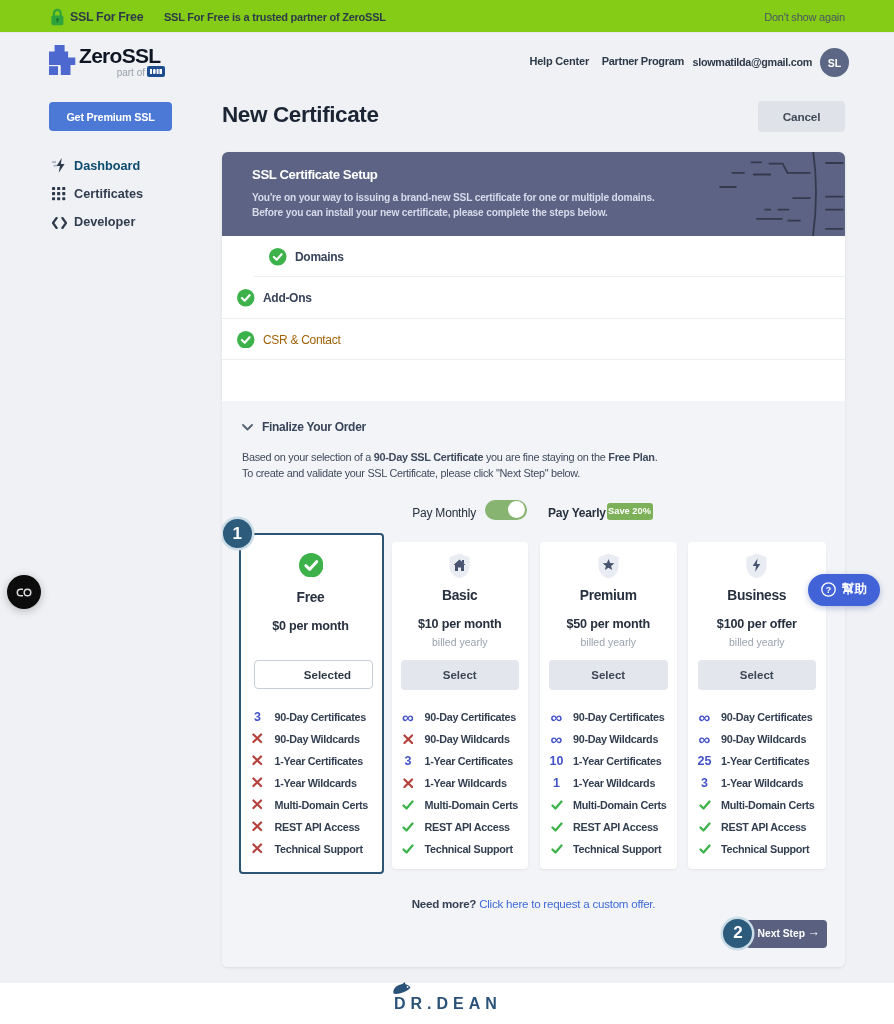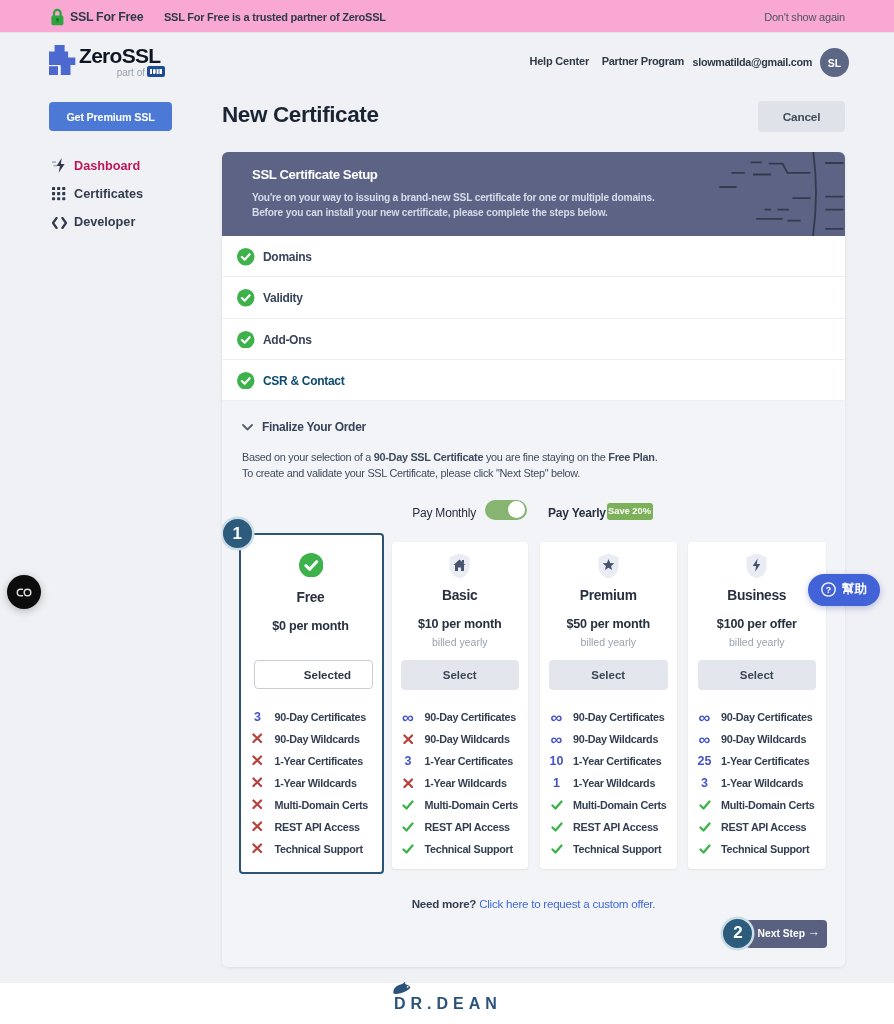--- a/index.html
+++ b/index.html
@@ -4,21 +4,21 @@
 <style>
   * { margin:0; padding:0; box-sizing:border-box; }
   html,body { width:894px; height:1024px; }
   body { font-family:"Liberation Sans", sans-serif; background:#eff1f4; position:relative; overflow:hidden; }
   .abs { position:absolute; }
   .flexc { display:flex; align-items:center; justify-content:center; }
 </style>
 </head>
 <body>
 
-<div class="abs" style="left:0;top:0;width:894px;height:33px;background:#f9a8d4;border-bottom:1px solid #e4e7eb;">
+<div class="abs" style="left:0;top:0;width:894px;height:33px;background:#84cc16;border-bottom:1px solid #e4e7eb;">
   <svg class="abs" style="left:51px;top:8px;" width="13" height="18" viewBox="0 0 13 18">
     <path d="M3,8 V5.2 a3.3,3.3 0 0 1 6.6,0 V8" fill="none" stroke="#2da43c" stroke-width="2.2"></path>
     <rect x="0.4" y="7.6" width="12" height="9.6" rx="1.6" fill="#2fa33c"></rect>
     <circle cx="6.4" cy="11.2" r="1.3" fill="#19792a"></circle>
     <rect x="5.7" y="11.6" width="1.5" height="2.8" rx="0.7" fill="#19792a"></rect>
   </svg>
   <div class="abs" style="left:70px;top:9.5px;font-size:12.4px;font-weight:800;color:#2e3a49;letter-spacing:-0.3px;">SSL For Free</div>
   <div class="abs" style="left:164px;top:11px;font-size:11px;font-weight:700;color:#2e3a49;letter-spacing:-0.25px;">SSL For Free is a trusted partner of ZeroSSL</div>
   <div class="abs" style="right:49px;top:10.5px;font-size:11px;font-weight:400;color:#4b5563;letter-spacing:-0.2px;">Don't show again</div>
 </div>
@@ -52,21 +52,21 @@
 <div class="abs flexc" style="left:820px;top:48px;width:29px;height:29px;border-radius:50%;background:#5b6784;color:#fff;font-size:10.5px;font-weight:700;">SL</div>
 
 <div class="abs flexc" style="left:49px;top:102px;width:123px;height:29px;background:#4c79d6;border-radius:4px;color:#fff;font-size:10.8px;font-weight:700;letter-spacing:-0.2px;">Get Premium SSL</div>
 
 <div class="abs" style="left:52px;top:158px;width:160px;">
   <svg width="16" height="15" viewBox="0 0 16 15">
     <rect x="0" y="3.2" width="4" height="1.8" fill="#aab4c2"></rect>
     <rect x="1.5" y="6.8" width="3.5" height="1.8" fill="#aab4c2"></rect>
     <polygon points="9.7,0 4.6,8 7.9,8 6.7,14.8 12.6,6 8.9,6" fill="#2f3b4c"></polygon>
   </svg>
-  <div class="abs" style="left:22px;top:1px;font-size:12.7px;font-weight:700;color:#be185d;">Dashboard</div>
+  <div class="abs" style="left:22px;top:1px;font-size:12.7px;font-weight:700;color:#0c4a6e;">Dashboard</div>
 </div>
 <div class="abs" style="left:52px;top:187px;width:160px;">
   <svg width="14" height="14" viewBox="0 0 14 14">
     <g fill="#2f3b4c">
       <rect x="0" y="0" width="3.1" height="3.1" rx="0.7"></rect>
         <rect x="5.1" y="0" width="3.1" height="3.1" rx="0.7"></rect>
         <rect x="10.2" y="0" width="3.1" height="3.1" rx="0.7"></rect>
       <rect x="0" y="5.1" width="3.1" height="3.1" rx="0.7"></rect>
         <rect x="5.1" y="5.1" width="3.1" height="3.1" rx="0.7"></rect>
         <rect x="10.2" y="5.1" width="3.1" height="3.1" rx="0.7"></rect>
@@ -108,47 +108,40 @@
         <path d="M115.3,44.6 H133.4"></path>
         <path d="M115.3,57.7 H133.4"></path>
         <path d="M115.3,76.8 H133.4"></path>
       </g>
     </svg>
     <div class="abs" style="left:30px;top:15px;font-size:13.2px;font-weight:700;color:#fff;letter-spacing:-0.4px;">SSL Certificate Setup</div>
     <div class="abs" style="left:30px;top:37.5px;font-size:10.2px;font-weight:600;color:#d6daea;line-height:15px;letter-spacing:-0.2px;">You're on your way to issuing a brand-new SSL certificate for one or multiple domains.<br>Before you can install your new certificate, please complete the steps below.</div>
   </div>
 
   <div class="abs" style="left:0;top:84px;width:623px;">
-    <div style="height:41.3px;border-bottom:1px solid #eceef2;position:relative;">
+    <div style="height:41.3px;border-bottom:1px solid #eceef2;position:relative;margin-left:32px;">
       <svg class="abs" style="left:15px;top:12px;" width="17.5" height="17.5" viewBox="0 0 18 18">
           <circle cx="9" cy="9" r="9" fill="#3eb24a"></circle>
           <polyline points="5,9.3 7.9,12 13,6.4" fill="none" stroke="#fff" stroke-width="2.2" stroke-linecap="round" stroke-linejoin="round"></polyline>
         </svg>
       <div class="abs" style="left:41px;top:14px;font-size:12px;font-weight:700;color:#38445a;letter-spacing:-0.3px;">Domains</div>
-    </div>
-    <div style="height:41.3px;border-bottom:1px solid #eceef2;position:relative;">
-      <svg class="abs" style="left:15px;top:12px;" width="17.5" height="17.5" viewBox="0 0 18 18">
-          <circle cx="9" cy="9" r="9" fill="#3eb24a"></circle>
-          <polyline points="5,9.3 7.9,12 13,6.4" fill="none" stroke="#fff" stroke-width="2.2" stroke-linecap="round" stroke-linejoin="round"></polyline>
-        </svg>
-      <div class="abs" style="left:41px;top:14px;font-size:12px;font-weight:700;color:#38445a;letter-spacing:-0.3px;">Validity</div>
     </div>
     <div style="height:41.3px;border-bottom:1px solid #eceef2;position:relative;">
       <svg class="abs" style="left:15px;top:12px;" width="17.5" height="17.5" viewBox="0 0 18 18">
           <circle cx="9" cy="9" r="9" fill="#3eb24a"></circle>
           <polyline points="5,9.3 7.9,12 13,6.4" fill="none" stroke="#fff" stroke-width="2.2" stroke-linecap="round" stroke-linejoin="round"></polyline>
         </svg>
       <div class="abs" style="left:41px;top:14px;font-size:12px;font-weight:700;color:#38445a;letter-spacing:-0.3px;">Add-Ons</div>
     </div>
     <div style="height:41.3px;border-bottom:1px solid #eceef2;position:relative;">
       <svg class="abs" style="left:15px;top:12px;" width="17.5" height="17.5" viewBox="0 0 18 18">
           <circle cx="9" cy="9" r="9" fill="#3eb24a"></circle>
           <polyline points="5,9.3 7.9,12 13,6.4" fill="none" stroke="#fff" stroke-width="2.2" stroke-linecap="round" stroke-linejoin="round"></polyline>
         </svg>
-      <div class="abs" style="left:41px;top:14px;font-size:12px;font-weight:700;color:#0c4a6e;letter-spacing:-0.3px;">CSR &amp; Contact</div>
+      <div class="abs" style="left:41px;top:14px;font-size:12px;font-weight:400;color:#a16207;letter-spacing:-0.3px;">CSR &amp; Contact</div>
     </div>
   </div>
 
   <div class="abs" style="left:0;top:249.2px;width:623px;height:565.8px;background:#f3f4f7;">
     <svg class="abs" style="left:20px;top:23px;" width="11" height="7" viewBox="0 0 11 7">
         <polyline points="1,1 5.5,5.5 10,1" fill="none" stroke="#55606f" stroke-width="1.8" stroke-linecap="round" stroke-linejoin="round"></polyline>
       </svg>
     <div class="abs" style="left:40px;top:19px;font-size:12px;font-weight:700;color:#38445a;letter-spacing:-0.3px;">Finalize Your Order</div>
 
     <div class="abs" style="left:20px;top:49px;font-size:10.9px;color:#3f4b5e;line-height:15.6px;letter-spacing:-0.3px;">Based on your selection of a <b>90-Day SSL Certificate</b> you are fine staying on the <b>Free Plan</b>.<br>To create and validate your SSL Certificate, please click "Next Step" below.</div>

